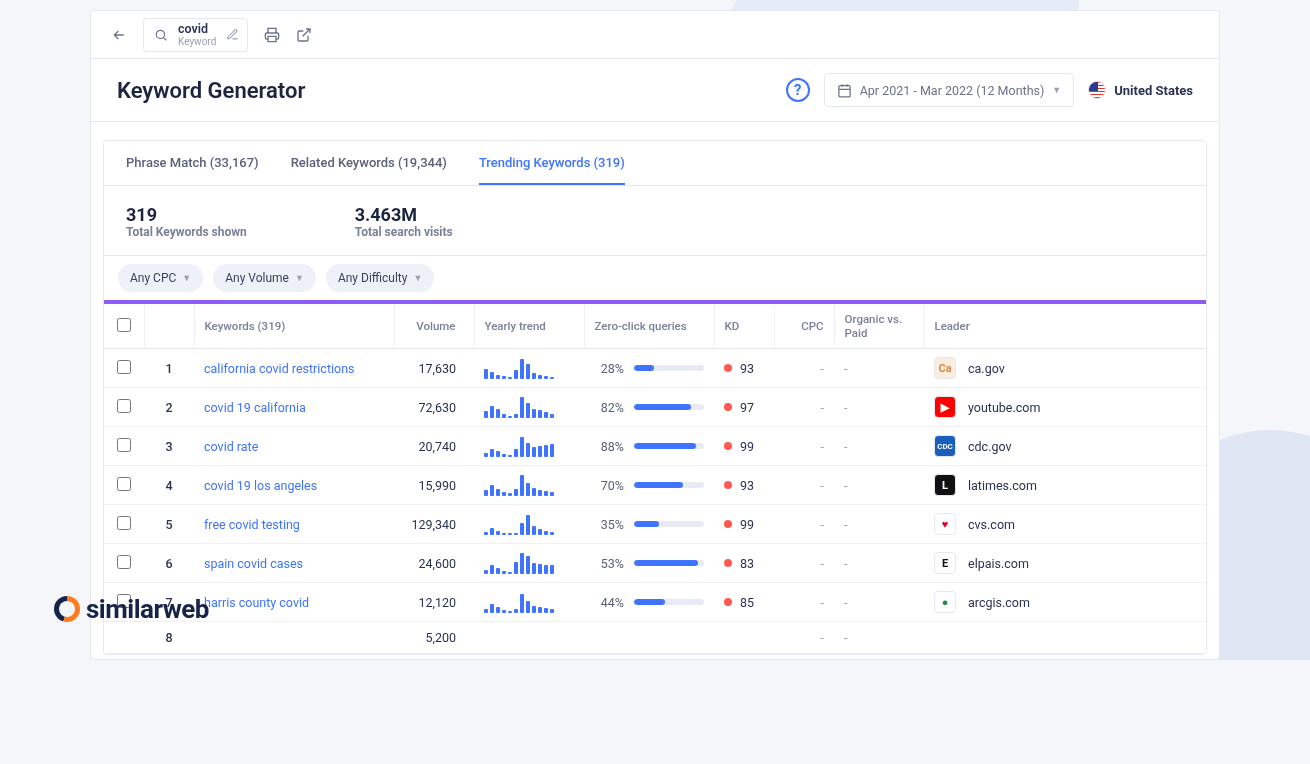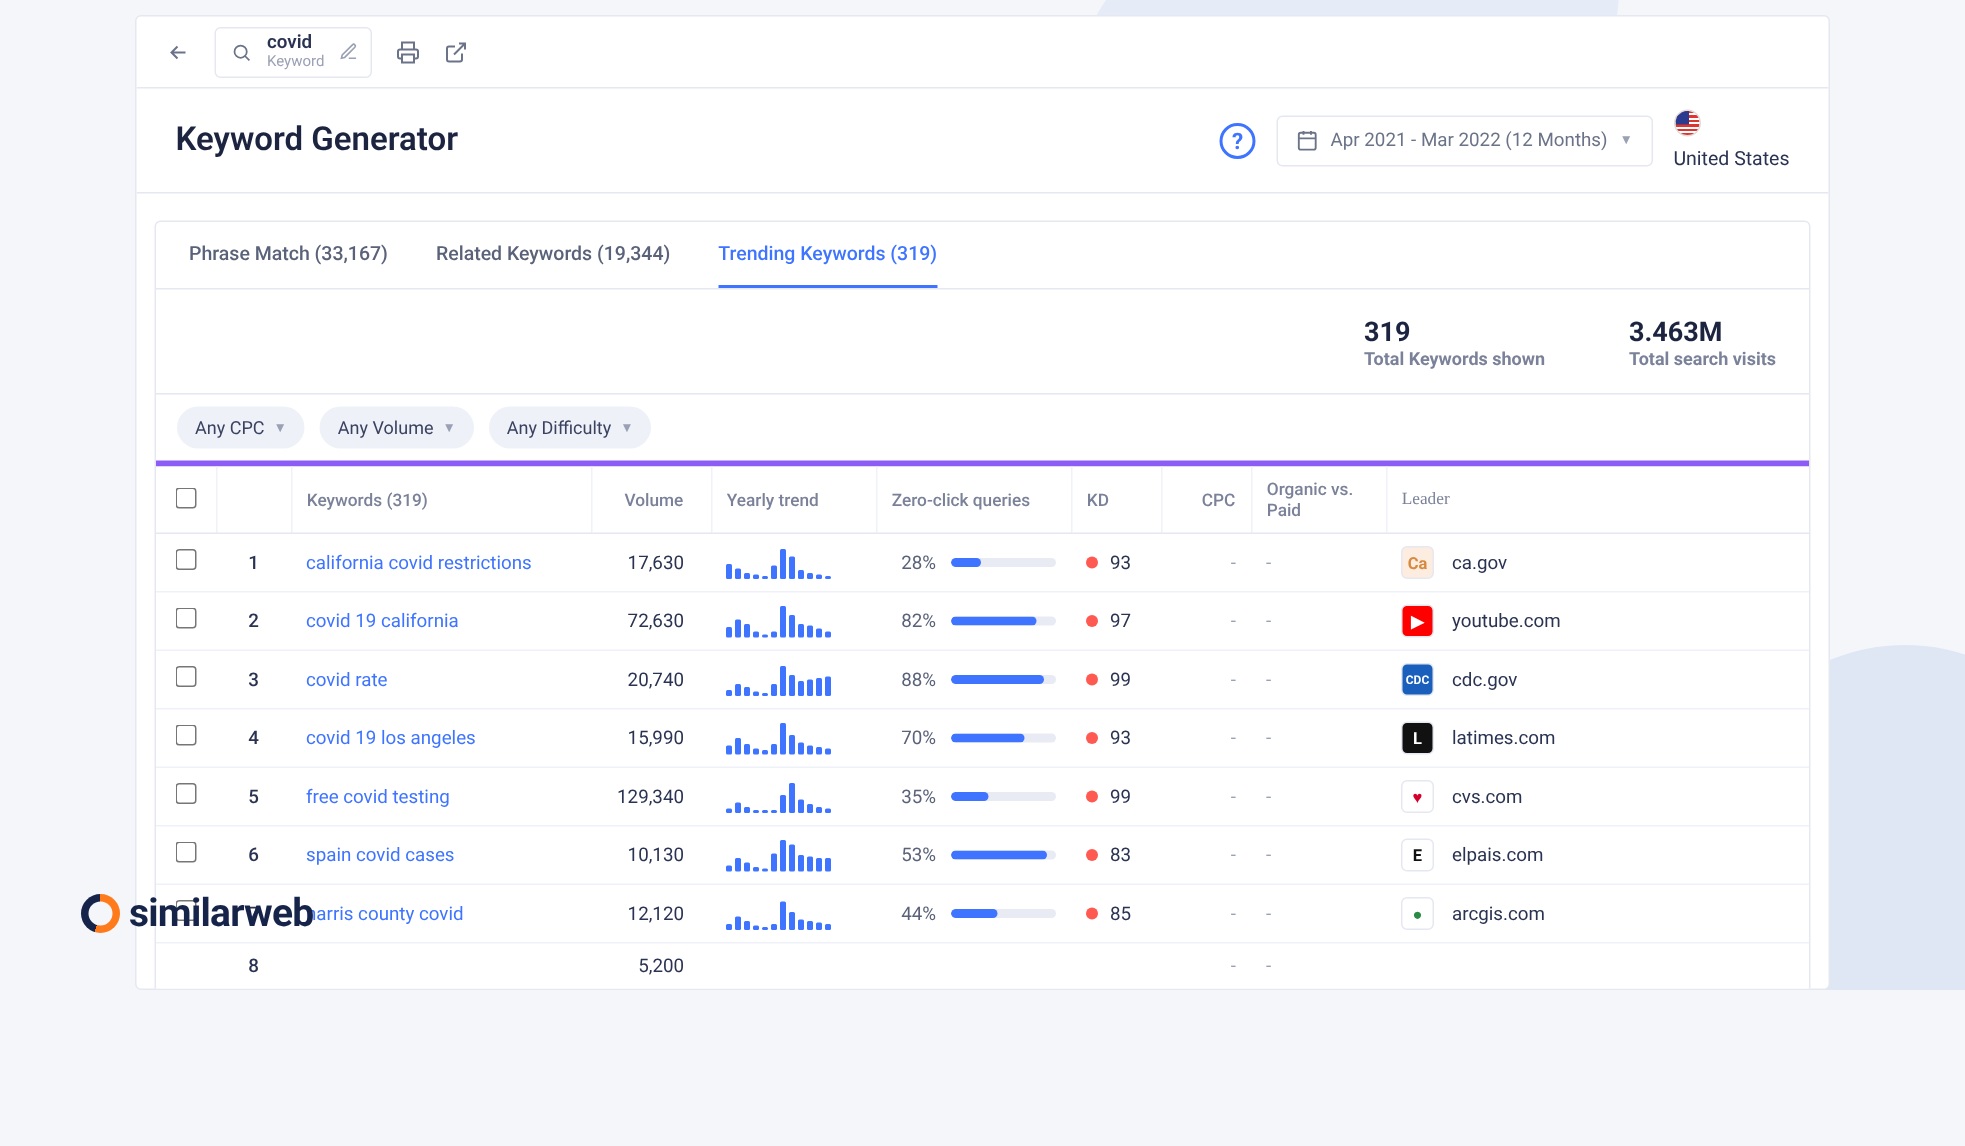--- a/index.html
+++ b/index.html
@@ -36,42 +36,42 @@
   .search-chip .info { display:flex; flex-direction:column; line-height:1.1;}
   .search-chip .term { font-size:12.5px; font-weight:600; color:#2a3352;}
   .search-chip .sub { font-size:10px; color:#9aa1b5;}
   .pencil { color:#9aa1b5; cursor:pointer;}
   
   .titlerow { display:flex; align-items:center; justify-content:space-between; padding:14px 26px; border-bottom:1px solid #e5e8f0;}
   .titlerow h1 { font-size:22px; font-weight:600; color:#1c2440;}
   .title-right { display:flex; align-items:center; gap:14px;}
   .help-circ { width:24px; height:24px; border:2px solid #3e74ff; color:#3e74ff; border-radius:50%; display:flex; align-items:center; justify-content:center; font-size:15px; font-weight:700; cursor:pointer;}
   .date-chip { display:flex; align-items:center; gap:8px; border:1px solid #e5e8f0; height:34px; padding:0 12px; border-radius:4px; color:#6b7389; font-size:12.5px; cursor:pointer;}
-  .country-chip { display:flex; gap:8px; font-size:13px; font-weight:400; color:#2a3352; cursor:pointer;flex-direction:column;}
+  .country-chip { display:flex; align-items:center; gap:8px; font-size:13px; font-weight:700; color:#2a3352; cursor:pointer;}
   .flag { width:18px; height:18px; border-radius:50%; background: #fafafa; border:1px solid #ddd; position:relative; overflow:hidden;}
   .flag::before { content:""; position:absolute; inset:0; background: repeating-linear-gradient(#e0352f 0 1.5px, #fff 1.5px 3px);}
   .flag::after { content:""; position:absolute; top:0; left:0; width:9px; height:9px; background:#2a3a8f;}
   
   .panel { padding:18px 12px 0 12px; }
   .card { border:1px solid #e5e8f0; border-radius:4px; background:#fff;}
   .tabs { display:flex; gap:32px; padding:0 22px; border-bottom:1px solid #e5e8f0;}
   .tab { padding:14px 0 13px 0; color:#5a6279; font-size:13px; font-weight:500; cursor:pointer; border-bottom:2px solid transparent;}
   .tab.active { color:#3e74ff; border-bottom-color:#3e74ff;}
-  .statsrow { display:flex; gap:56px; padding:18px 22px 16px 22px;justify-content:flex-end;}
+  .statsrow { display:flex; gap:108px; padding:18px 22px 16px 22px;}
   .stat .big { font-size:18px; font-weight:700; color:#1c2440;}
   .stat .small { font-size:12px; color:#7a8199;font-weight:bold;}
   .filterrow { display:flex; gap:10px; padding:8px 14px; border-top:1px solid #e5e8f0; border-bottom:4px solid #8b5cf6;}
   .pill { background:#eef1f7; color:#3a4260; font-size:12px; border-radius:16px; height:28px; display:flex; align-items:center; padding:0 12px; gap:6px; cursor:pointer;}
   .pill .car { color:#9aa1b5; font-size:9px;}
   .searchrow { display:flex; align-items:center; gap:10px; padding:10px 14px; border-bottom:1px solid #e5e8f0; color:#9aa1b5;}
   .searchrow input { border:none; outline:none; width:100%; font-size:13px; color:#2a3352; background:transparent;}
   
   table { width:100%; border-collapse:collapse; table-layout:fixed;}
   th { font-size:11.5px; font-weight:500; color:#7a8199; text-align:left; padding:8px 10px; border-bottom:1px solid #e5e8f0; border-right:1px solid #f0f2f7; background:#fff;}
-  th:last-child { border-right:none;font-family:Liberation Serif, serif;}
+  th:last-child { border-right:none;}
   td { font-size:12.5px; padding:8px 10px; border-bottom:1px solid #eef1f7; vertical-align:middle; color:#2a3352;}
   tr.hdr th.check, td.check { width:40px; text-align:center;}
   td.rank { width:40px; text-align:center; color:#2a3352; font-weight:500;}
   td.kw a { color:#3e74ff; text-decoration:none;}
   td.vol { text-align:right; padding-right:18px;}
   td.cpc, td.ovp { color:#9aa1b5;}
   .spark { display:flex; align-items:flex-end; gap:2px; height:22px;}
   .spark span { width:4px; background:#3e74ff; border-radius:1px;}
   .zcq { display:flex; align-items:center; gap:10px;}
   .zcq .pct { width:32px; text-align:right; color:#5a6279;}
@@ -431,21 +431,21 @@
                 <div class="leader">
                   <span class="favicon" style="background:#ffffff;color:#d6002a;font-size:11px">♥</span>
                   <span>cvs.com</span>
                 </div>
               </td>
             </tr>
             <tr>
               <td class="check"><input type="checkbox" style=""></td>
               <td class="rank">6</td>
               <td class="kw"><a href="#">spain covid cases</a></td>
-              <td class="vol">10,130</td>
+              <td class="vol">24,600</td>
               <td>
                 <div class="spark">
                   <span style="height:4px"></span>
                   <span style="height:9px"></span>
                   <span style="height:6px"></span>
                   <span style="height:3px"></span>
                   <span style="height:2px"></span>
                   <span style="height:12px"></span>
                   <span style="height:21px"></span>
                   <span style="height:18px"></span>

